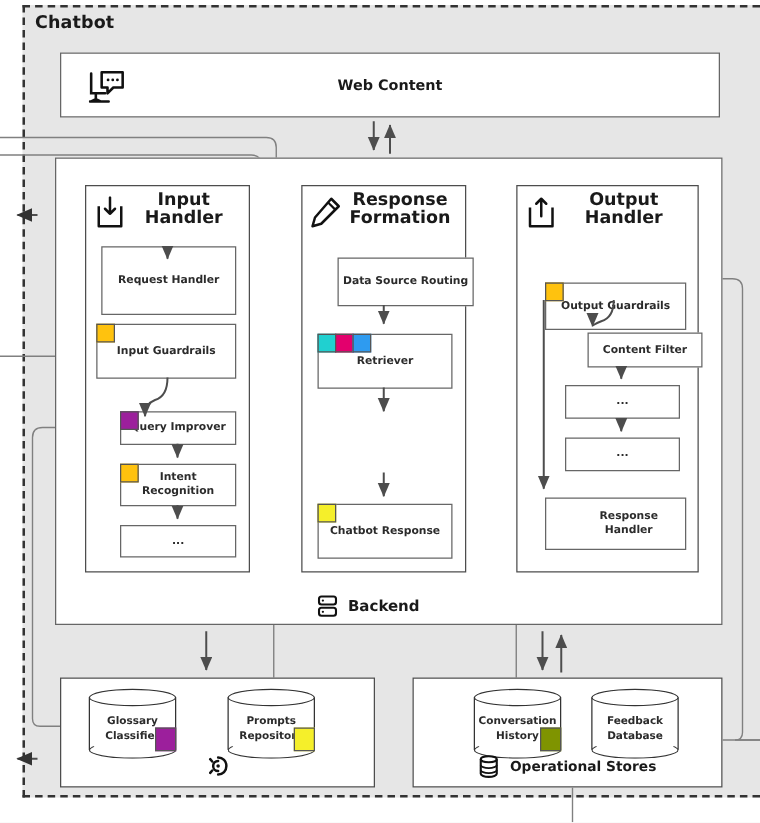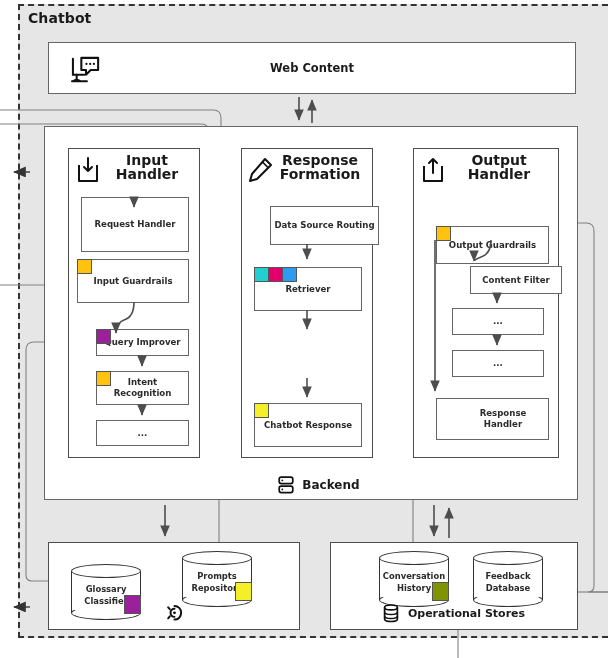--- a/index.html
+++ b/index.html
@@ -26,21 +26,21 @@
   #web-frontend .wf-label{
     position:absolute;left:0;top:0;width:100%;height:100%;
     display:flex;align-items:center;justify-content:center;
     font-size:11.5px;font-weight:bold;color:#1a1a1a;
   }
   .wf-icon{position:absolute;left:22px;top:13px;width:30px;height:28px;}
 
   
   #backend{left:44px;top:126px;width:534px;height:374px;}
   #backend-footer{
-    position:absolute;left:52px;top:470px;width:534px;height:30px;
+    position:absolute;left:28px;top:470px;width:534px;height:30px;
     display:flex;align-items:center;justify-content:center;gap:8px;
     font-size:12px;font-weight:bold;color:#1a1a1a;pointer-events:none;
   }
 
   
   .col{position:absolute;background:#ffffff;border:1.5px solid #4d4d4d;box-sizing:border-box;}
   #col-input{left:68px;top:148px;width:132px;height:310px;}
   #col-response{left:241px;top:148px;width:132px;height:310px;}
   #col-output{left:413px;top:148px;width:146px;height:310px;}
 
@@ -287,21 +287,21 @@
     <path class="ln-dark" d="M307,378 L307,397" marker-end="url(#ahd)"></path>
 
     <path class="ln-dark" d="M491,240 Q491,254 481,257 Q474,260 474,261" marker-end="url(#ahd)"></path>
     <path class="ln-dark" d="M497,293 L497,260" style="display:none"></path>
     <path class="ln-dark" d="M497,293 L497,303" marker-end="url(#ahd)"></path>
     <path class="ln-dark" d="M497,335 L497,345" marker-end="url(#ahd)"></path>
     <path class="ln-dark" d="M435,240 L435,391" marker-end="url(#ahd)"></path>
   </svg>
 
   <div class="panel-lite" id="config-stores">
-    <div class="cyl" style="left:22px;top:8px;margin-top:13px;">
+    <div class="cyl" style="left:22px;top:8px;">
       <div class="body"></div>
       <div class="bot"></div>
       <div class="top"></div>
       <div class="txt">
         <span>Glossary</span>
         <span>Classifier</span>
       </div>
       <span class="tag-br" style="background:#9c1f9c"></span>
     </div>
 

